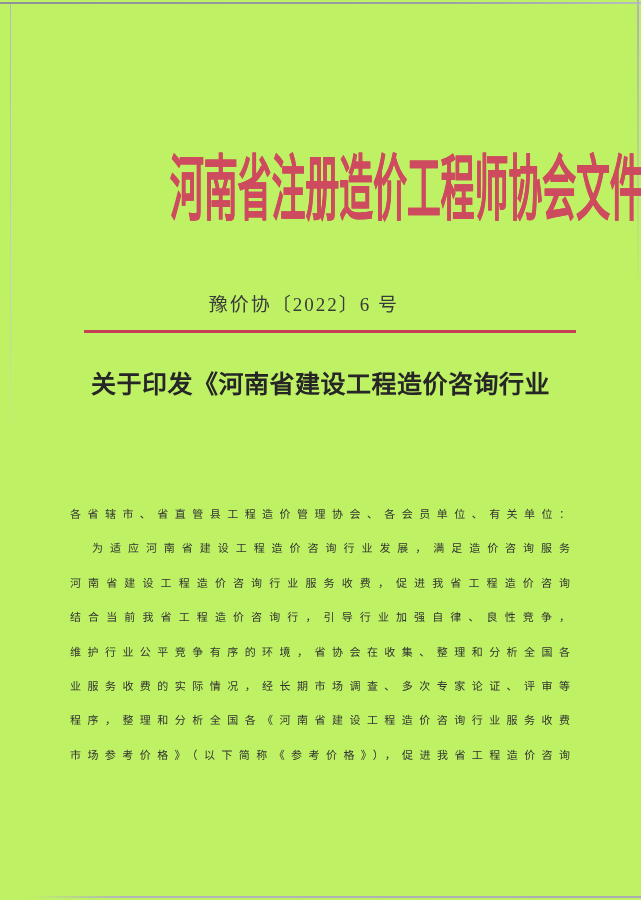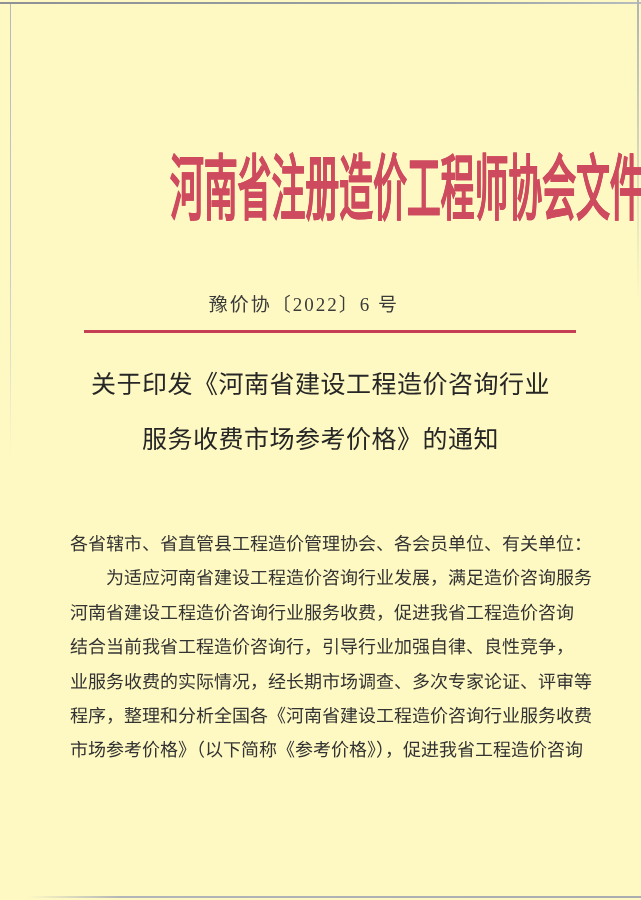--- a/index.html
+++ b/index.html
@@ -7,21 +7,21 @@
     --rule:#c64055;
     --ink-title:#262626;
     --ink-body:#333333;
   }
   html,body{margin:0;padding:0;background:#ffffff;}
   body{
     width:641px;height:900px;overflow:hidden;position:relative;
     font-family:"Liberation Serif","DejaVu Serif",serif;
   }
   .page{
-    position:absolute;inset:0;background:#fef9c3;
+    position:absolute;inset:0;background:#bef264;
   }
   
   .edge{position:absolute;pointer-events:none;}
   .edge-top{left:0;top:2px;width:641px;height:2px;
     background:linear-gradient(to right,#8e9296 0%,#9aa0a4 70%,#b7bcbf 100%);}
   .edge-left{left:10px;top:4px;width:1px;height:455px;
     background:linear-gradient(to bottom,#b4b8bb 0%,#c8cccd 60%,rgba(220,222,223,0) 100%);}
   .edge-right{left:637px;top:0;width:2px;height:300px;
     background:linear-gradient(to bottom,#aeb3b6 0%,rgba(205,208,210,0) 100%);}
   .edge-bottom{left:28px;top:896px;width:613px;height:2px;
@@ -39,26 +39,26 @@
     position:absolute;left:0;top:292px;width:608px;
     font-size:19px;line-height:26px;color:#3a3a3a;
     text-align:center;letter-spacing:2px;white-space:nowrap;
   }
   .red-rule{
     position:absolute;left:84px;top:330px;width:492px;height:2.5px;
     background:var(--rule);
   }
   .doc-title{
     position:absolute;left:0;top:357px;width:641px;margin:0;
-    font-size:25px;line-height:55px;font-weight:400;
+    font-size:25px;line-height:55px;font-weight:700;
     color:var(--ink-title);text-align:center;letter-spacing:0.5px;
   }
   .body-block{
-    position:absolute;left:70px;top:527px;width:500px;
-    font-size:18px;line-height:34.4px;color:var(--ink-body);
+    position:absolute;left:70px;top:497px;width:500px;
+    font-size:11px;line-height:34.4px;color:var(--ink-body);
   }
   .bline{
     height:34.4px;
     text-align:justify;text-align-last:justify;
     white-space:nowrap;
   }
   .bline.indent{text-indent:2em;}
 </style>
 </head>
 <body>
@@ -71,26 +71,26 @@
   <div class="edge edge-bottom"></div>
 
   <h1 class="letterhead">河南省注册造价工程师协会文件</h1>
 
   <div class="doc-number">豫价协〔2022〕6 号</div>
 
   <div class="red-rule"></div>
 
   <h2 class="doc-title">
     <div>关于印发《河南省建设工程造价咨询行业</div>
-    <div>服务收费市场参考价格》的通知</div>
   </h2>
 
   <div class="body-block">
     <div class="bline">各省辖市、省直管县工程造价管理协会、各会员单位、有关单位：</div>
     <div class="bline indent">为适应河南省建设工程造价咨询行业发展，满足造价咨询服务</div>
     <div class="bline">河南省建设工程造价咨询行业服务收费，促进我省工程造价咨询</div>
     <div class="bline">结合当前我省工程造价咨询行，引导行业加强自律、良性竞争，</div>
+    <div class="bline">维护行业公平竞争有序的环境，省协会在收集、整理和分析全国各</div>
     <div class="bline">业服务收费的实际情况，经长期市场调查、多次专家论证、评审等</div>
     <div class="bline">程序，整理和分析全国各《河南省建设工程造价咨询行业服务收费</div>
     <div class="bline">市场参考价格》（以下简称《参考价格》），促进我省工程造价咨询</div>
   </div>
 
 </div>
 
 </body></html>

